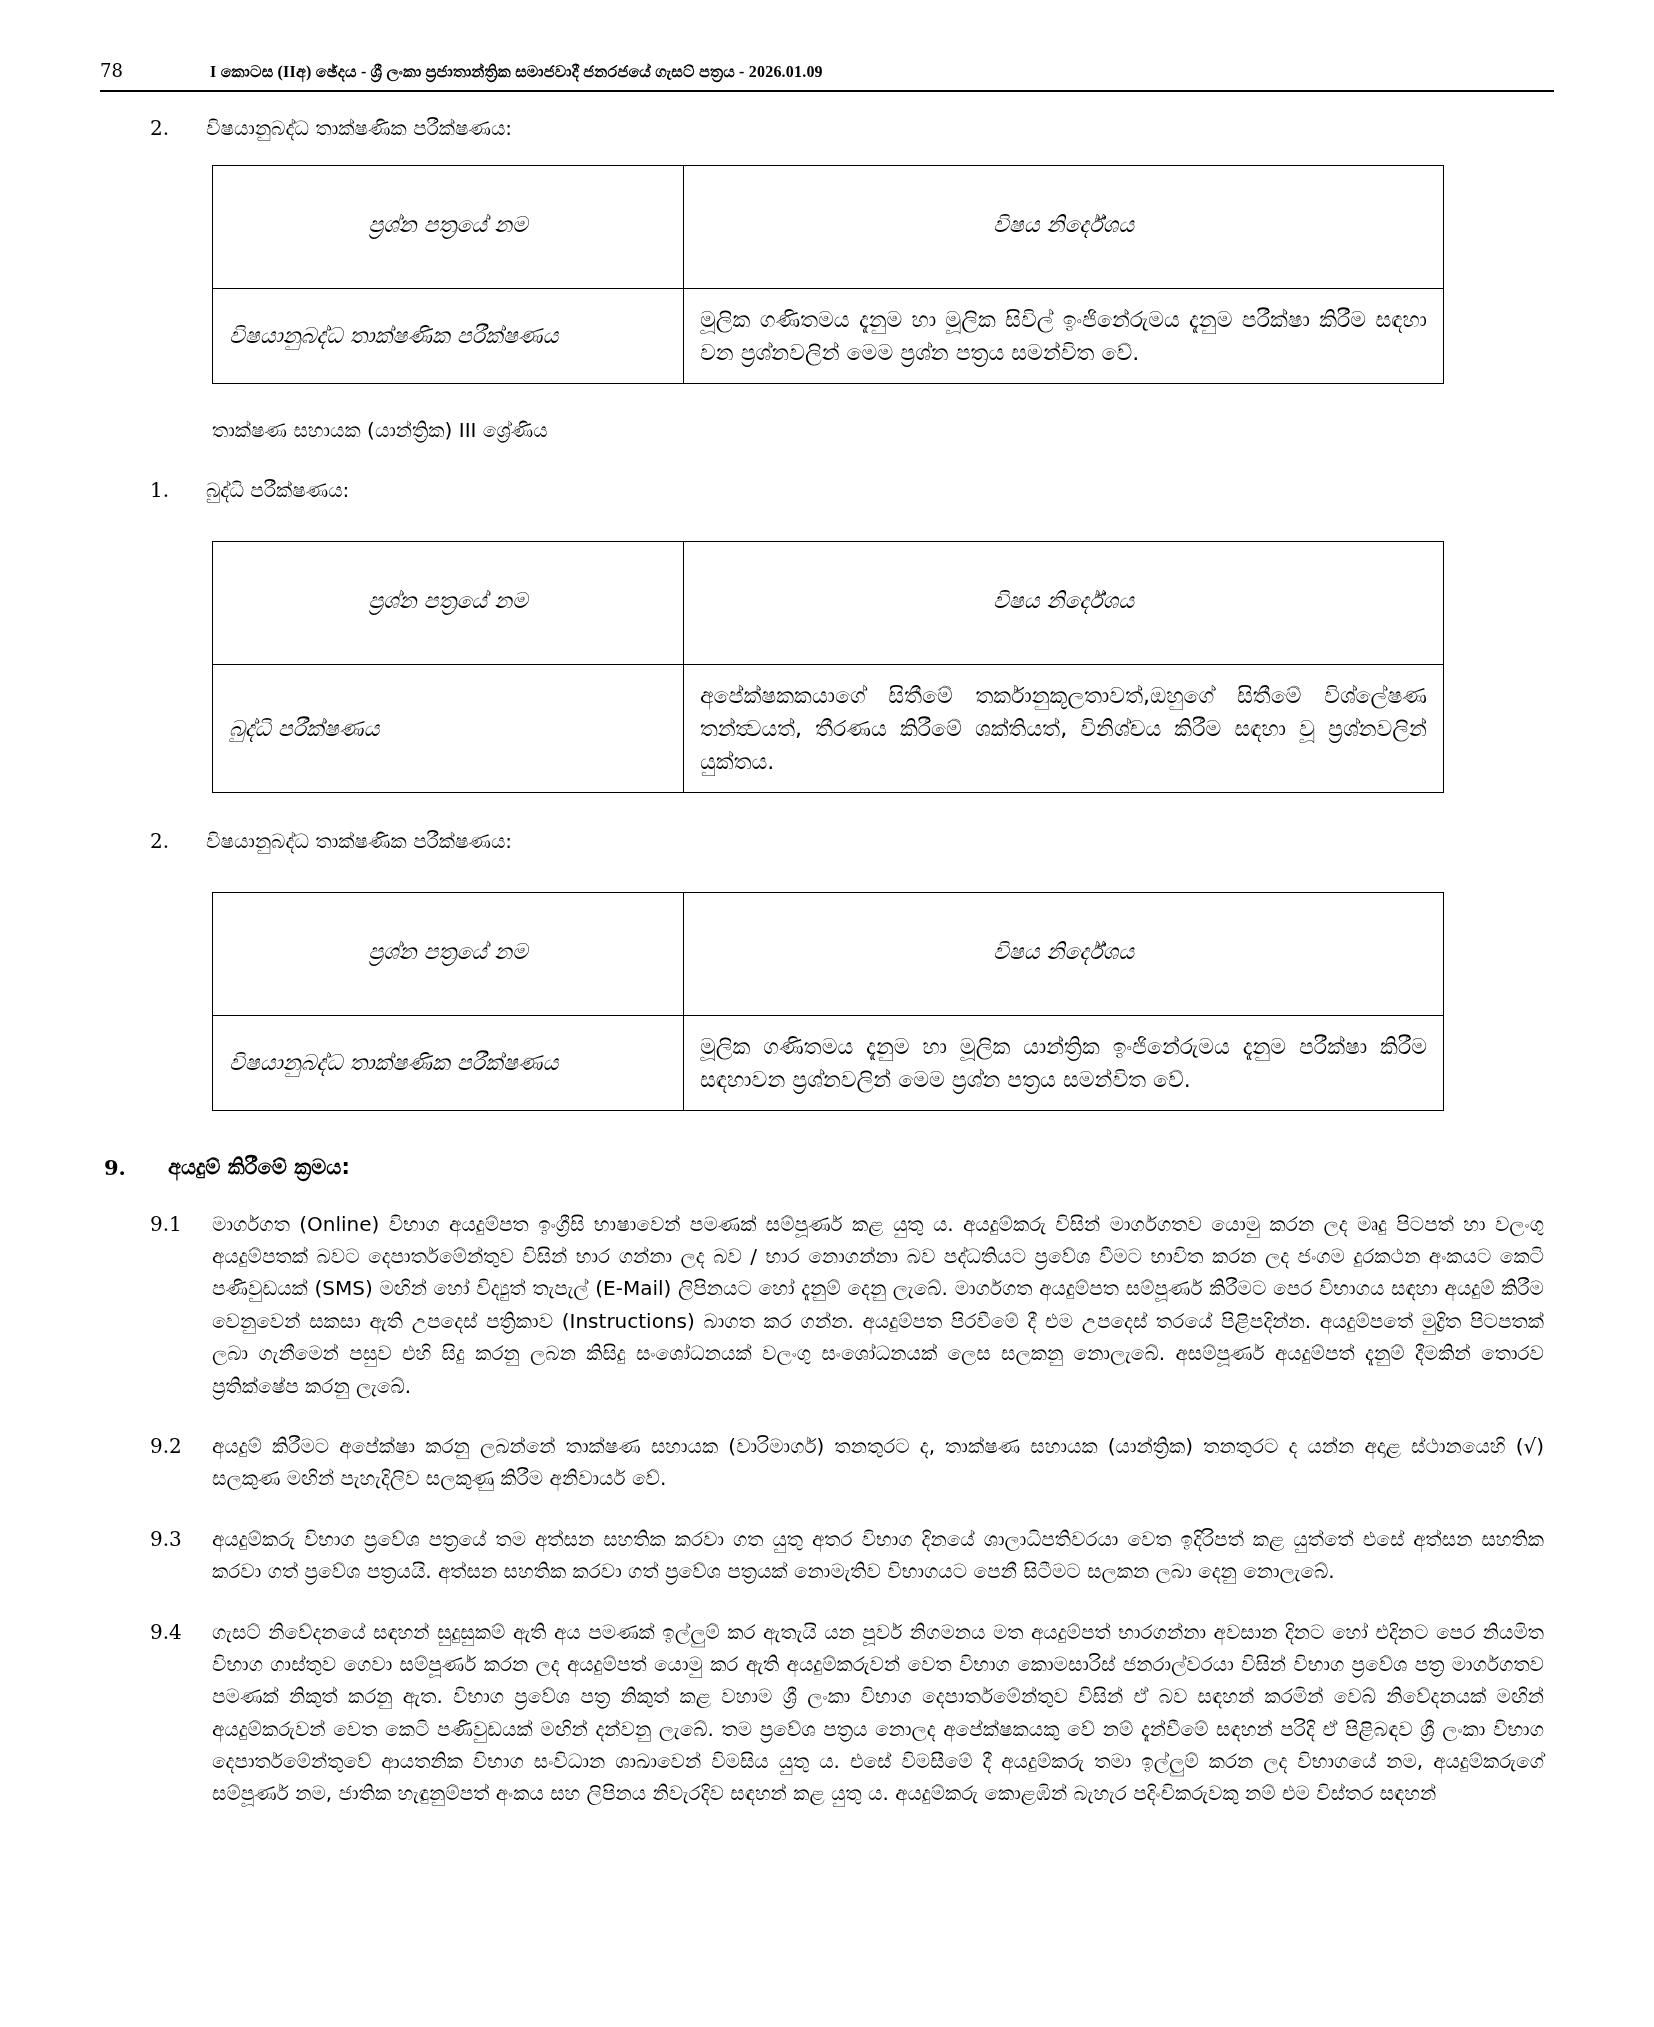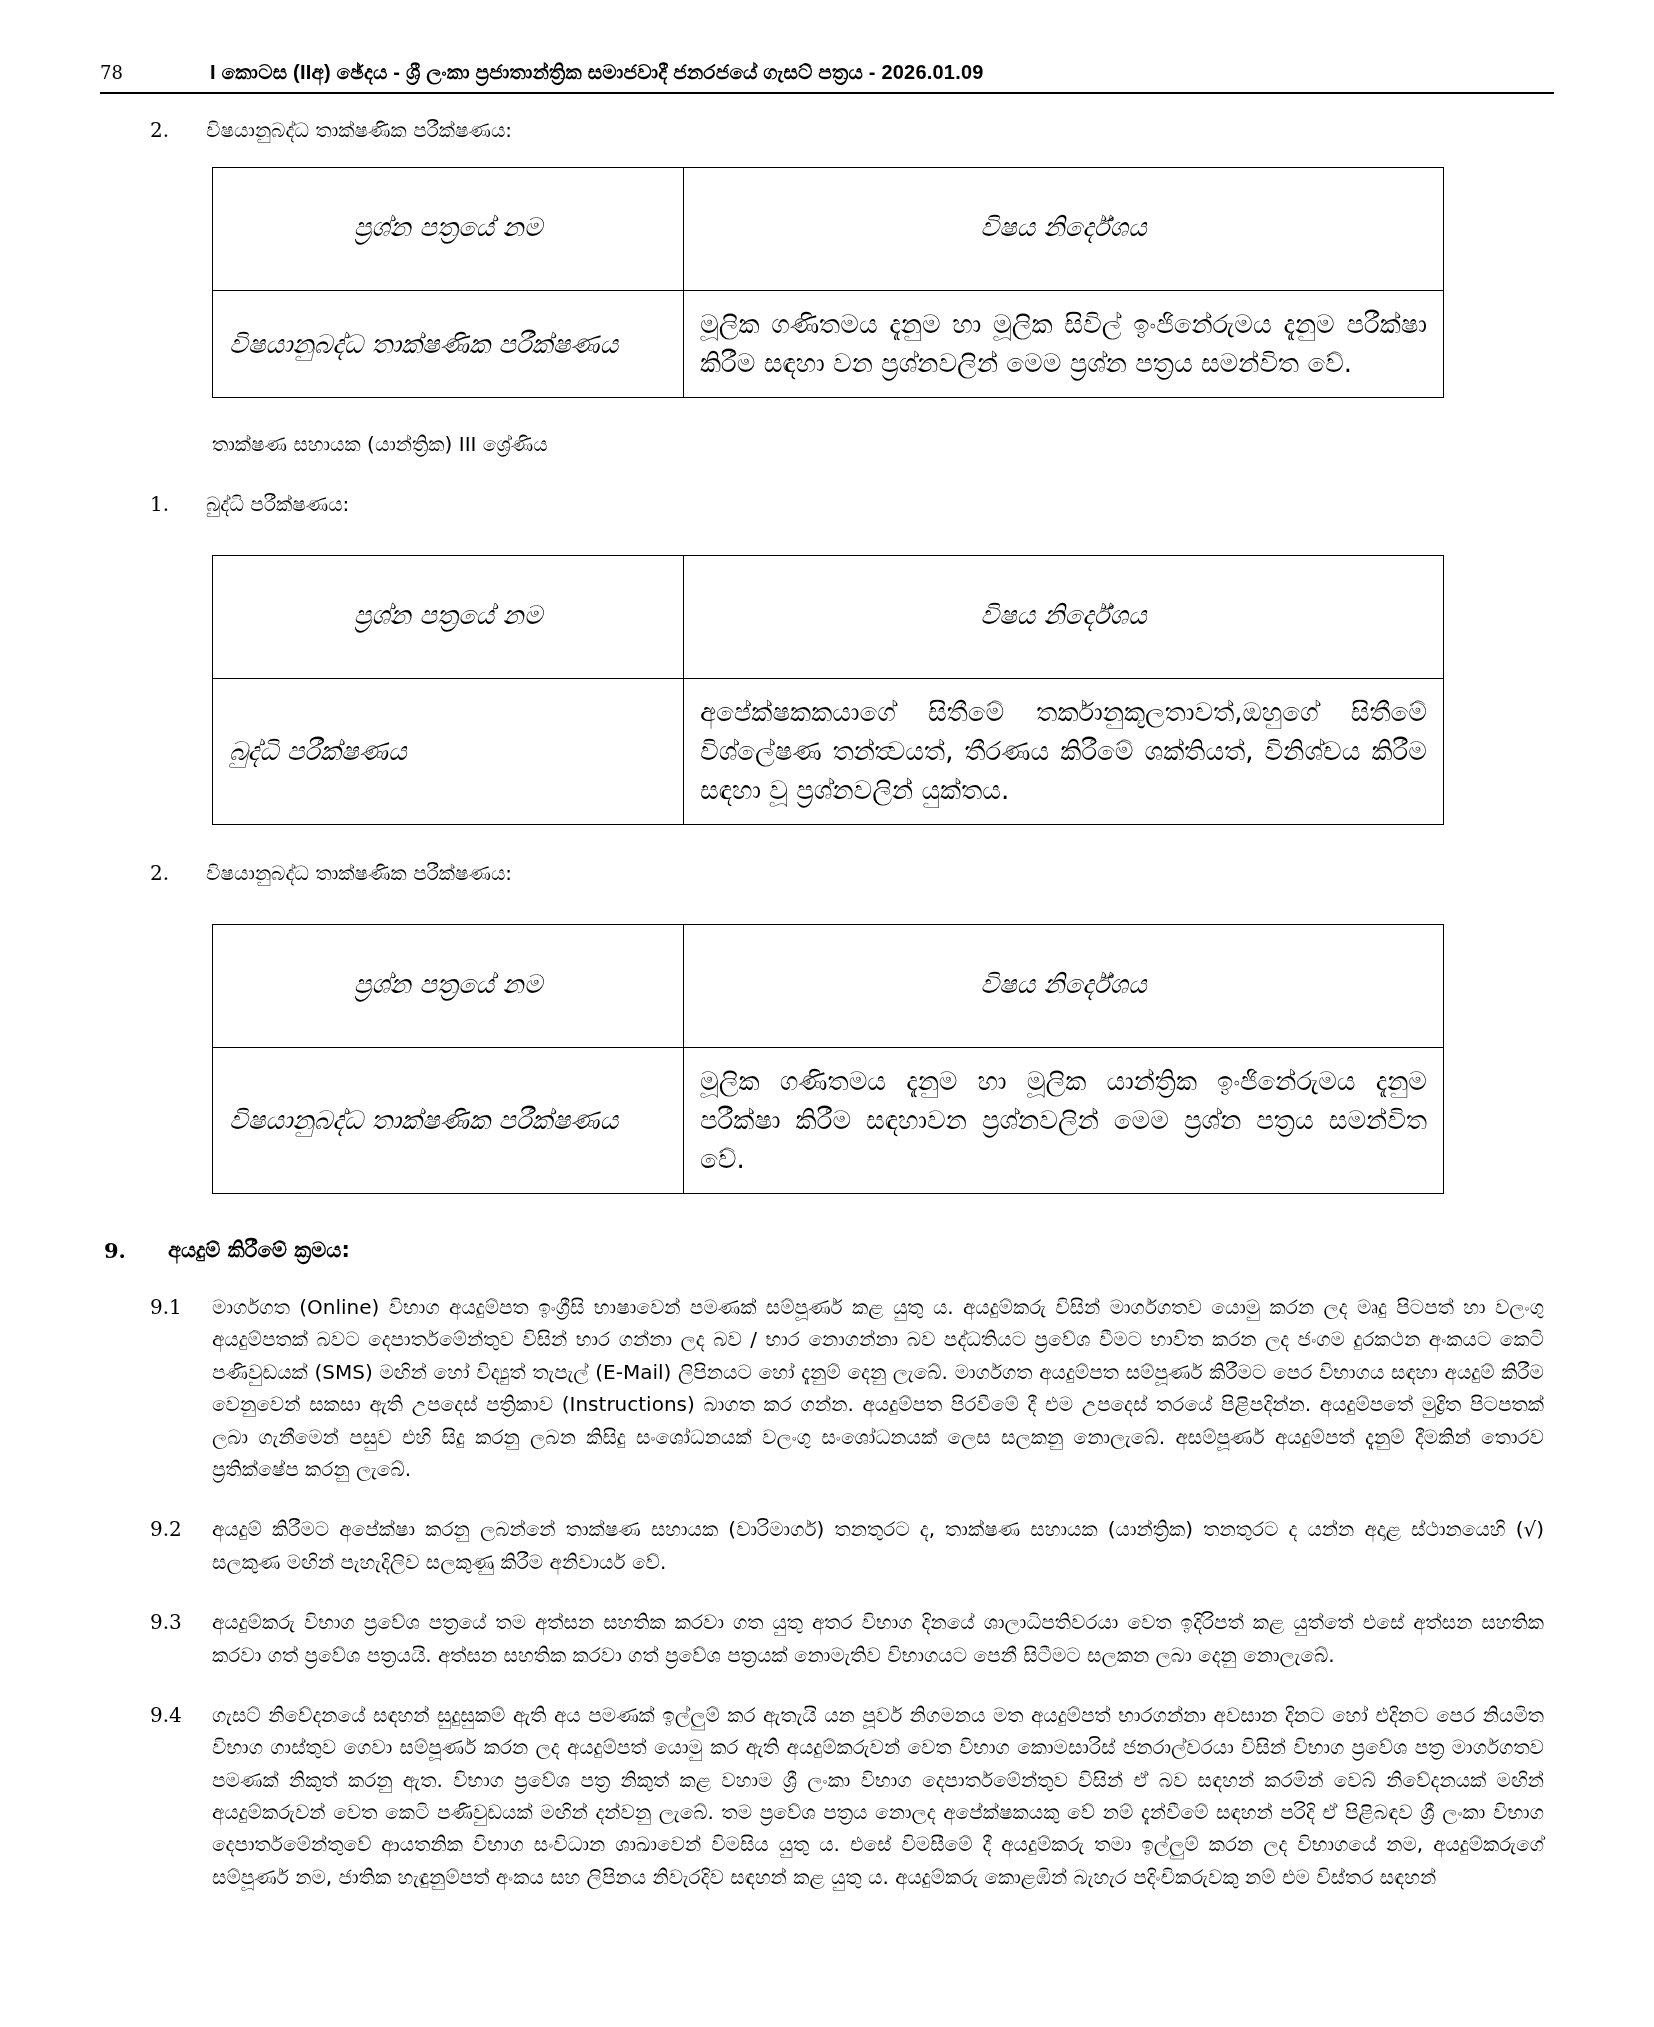--- a/index.html
+++ b/index.html
@@ -33,23 +33,23 @@
   .page-number {
     width: 110px;
     flex: 0 0 110px;
     font-size: 18px;
     font-weight: normal;
     font-family: "DejaVu Serif", "Liberation Serif", serif;
   }
   .header-title {
     flex: 1;
     text-align: left;
-    font-family: Liberation Sans, sans-serif;
+    font-family: Liberation Serif, serif;
     font-weight: bold;
-    font-size: 20px;
+    font-size: 16px;
     letter-spacing: 0.2px;
   }
   .header-rule {
     border: 0;
     border-top: 2.5px solid #000;
     margin: 0 0 22px 0;
   }
 
   
   .num-item {
@@ -69,21 +69,21 @@
   
   table.spec {
     border-collapse: collapse;
     width: 1232px;
     margin: 22px 0 0 112px;
     table-layout: fixed;
   }
   table.spec td {
     border: 1.5px solid #000;
     padding: 14px 16px;
-    font-size: 26px;
+    font-size: 22px;
     line-height: 1.5;
     vertical-align: middle;
   }
   table.spec td.head {
     text-align: center;
     font-style: italic;
     padding: 22px 16px 26px 16px;
   }
   table.spec td.left-col {
     width: 438px;

